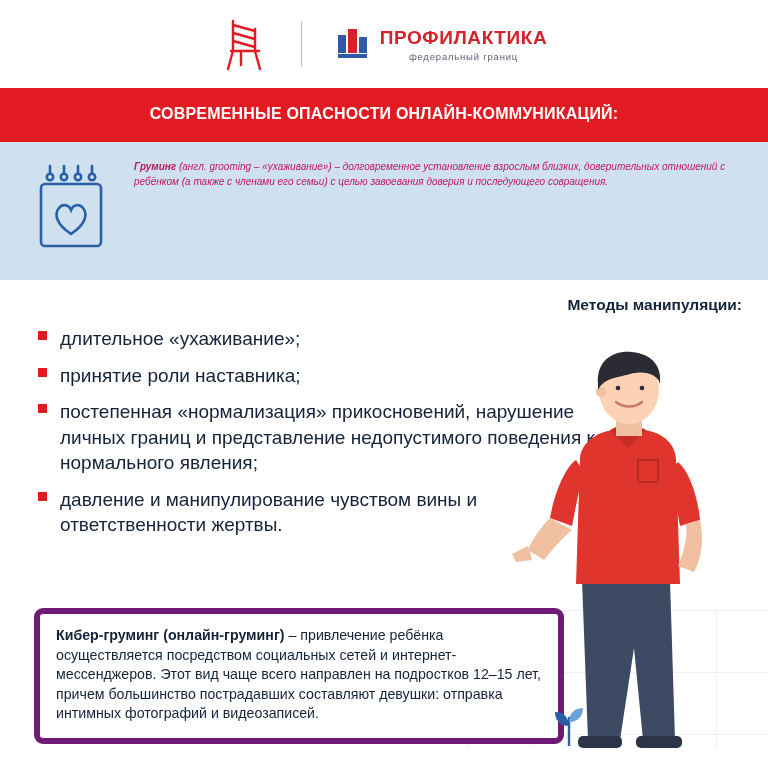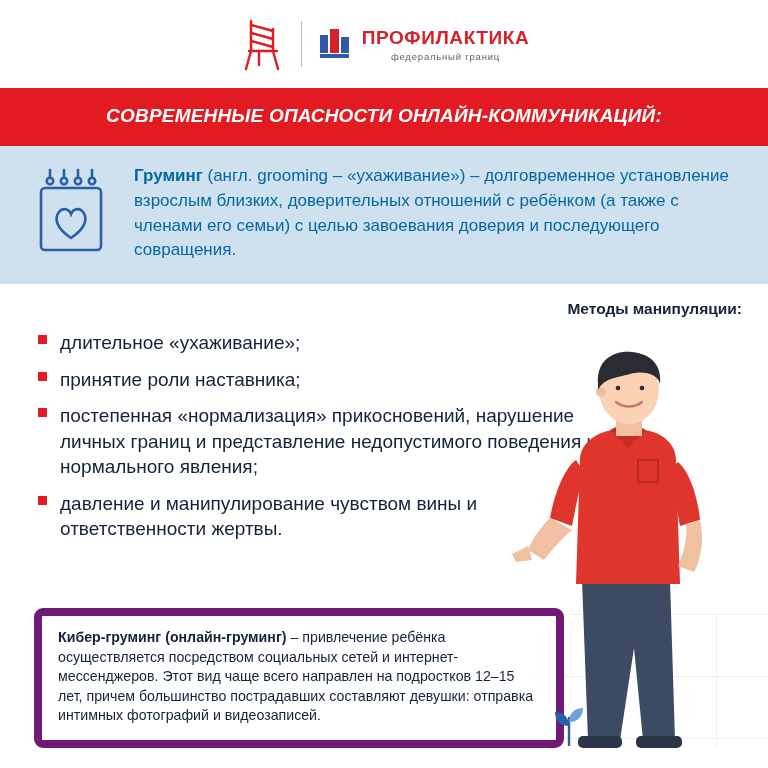--- a/index.html
+++ b/index.html
@@ -16,21 +16,21 @@
     background: #ffffff;
     overflow: hidden;
   }
 
   
   .logo-bar {
     height: 88px;
     display: flex;
     align-items: center;
     justify-content: center;
-    gap: 16px;
+    gap: 34px;
   }
   .logo-chair { width: 46px; height: 54px; }
   .logo-div {
     width: 1px; height: 46px;
     background: #b9c0c8;
   }
   .logo-right { display: flex; align-items: center; gap: 10px; }
   .logo-mark { width: 34px; height: 34px; position: relative; }
   .logo-text-wrap { display: flex; flex-direction: column; align-items: center; }
   .logo-title {
@@ -42,41 +42,41 @@
   }
 
   
   .title-band {
     background: #e21a22;
     color: #ffffff;
     padding: 16px 28px 18px;
     text-align: center;
   }
   .title-band .l1, .title-band .l2 {
-    font-size: 19px;
+    font-size: 16px;
     font-weight: bold;
     letter-spacing: 0.2px;
     line-height: 1.28;
     text-transform: uppercase;
-    font-style: italic;
   }
 
   
   .definition {
     background: #cfe0ef;
     display: flex;
     align-items: flex-start;
     padding: 18px 26px 20px 34px;
     gap: 22px;
   }
   .def-icon { flex: 0 0 78px; padding-top: 4px; }
   .def-text {
-    font-size: 17px;
+    font-size: 10px;
     line-height: 1.45;
-    color: #0369a1;
+    color: #be185d;
+    font-style: italic;
   }
   .def-text b { font-weight: bold; }
 
   
   .body-area {
     position: relative;
     padding: 16px 26px 0 34px;
   }
   .methods-title {
     font-size: 15.5px;
@@ -105,21 +105,21 @@
     width: 9px; height: 9px;
     background: #e21a22;
   }
 
   
   .callout {
     position: absolute;
     left: 34px;
     top: 608px;
     width: 530px;
-    border: 8px solid #701a75;
+    border: 6px solid #701a75;
     border-radius: 9px;
     background: rgba(255,255,255,0.92);
     padding: 12px 16px 14px 16px;
     font-size: 14.2px;
     line-height: 1.38;
     color: #15233a;
   }
   .callout b { font-weight: bold; }
 
   

